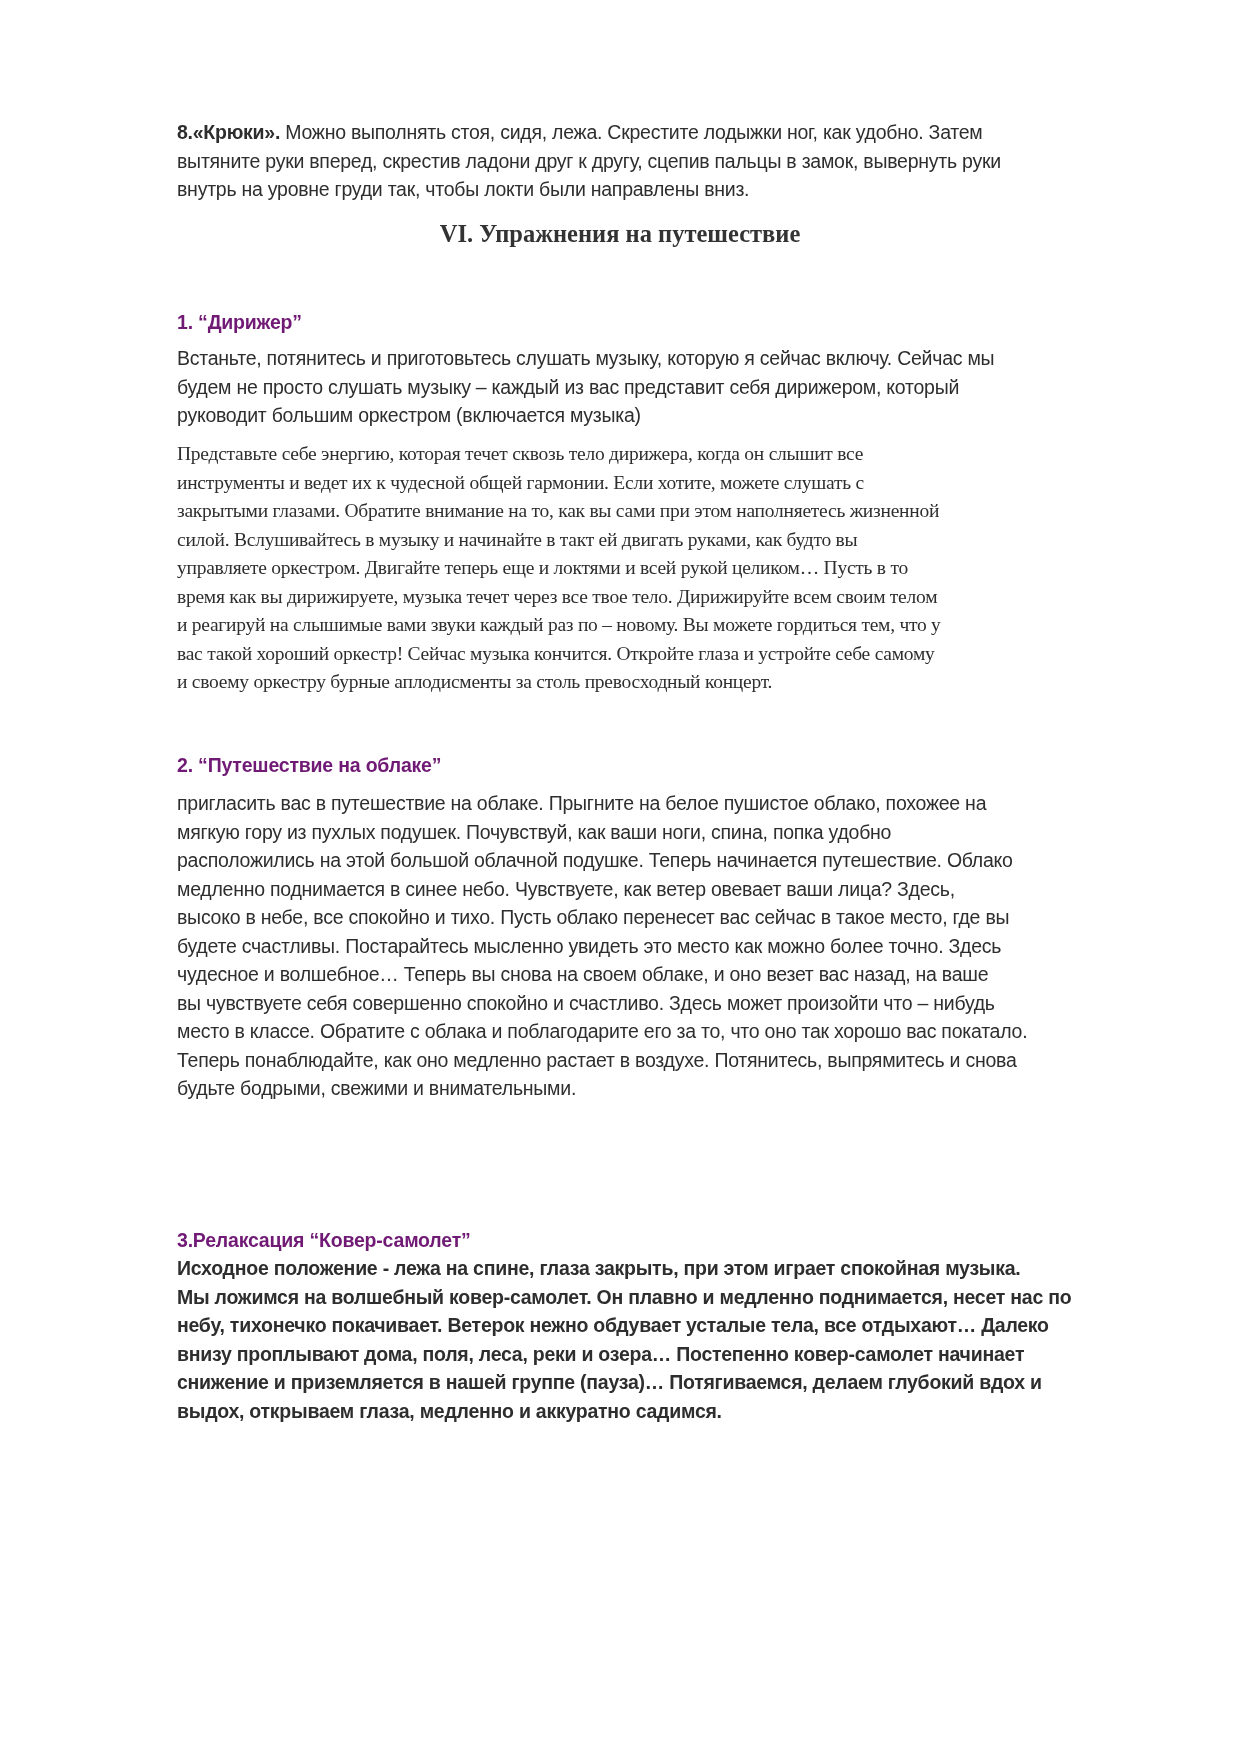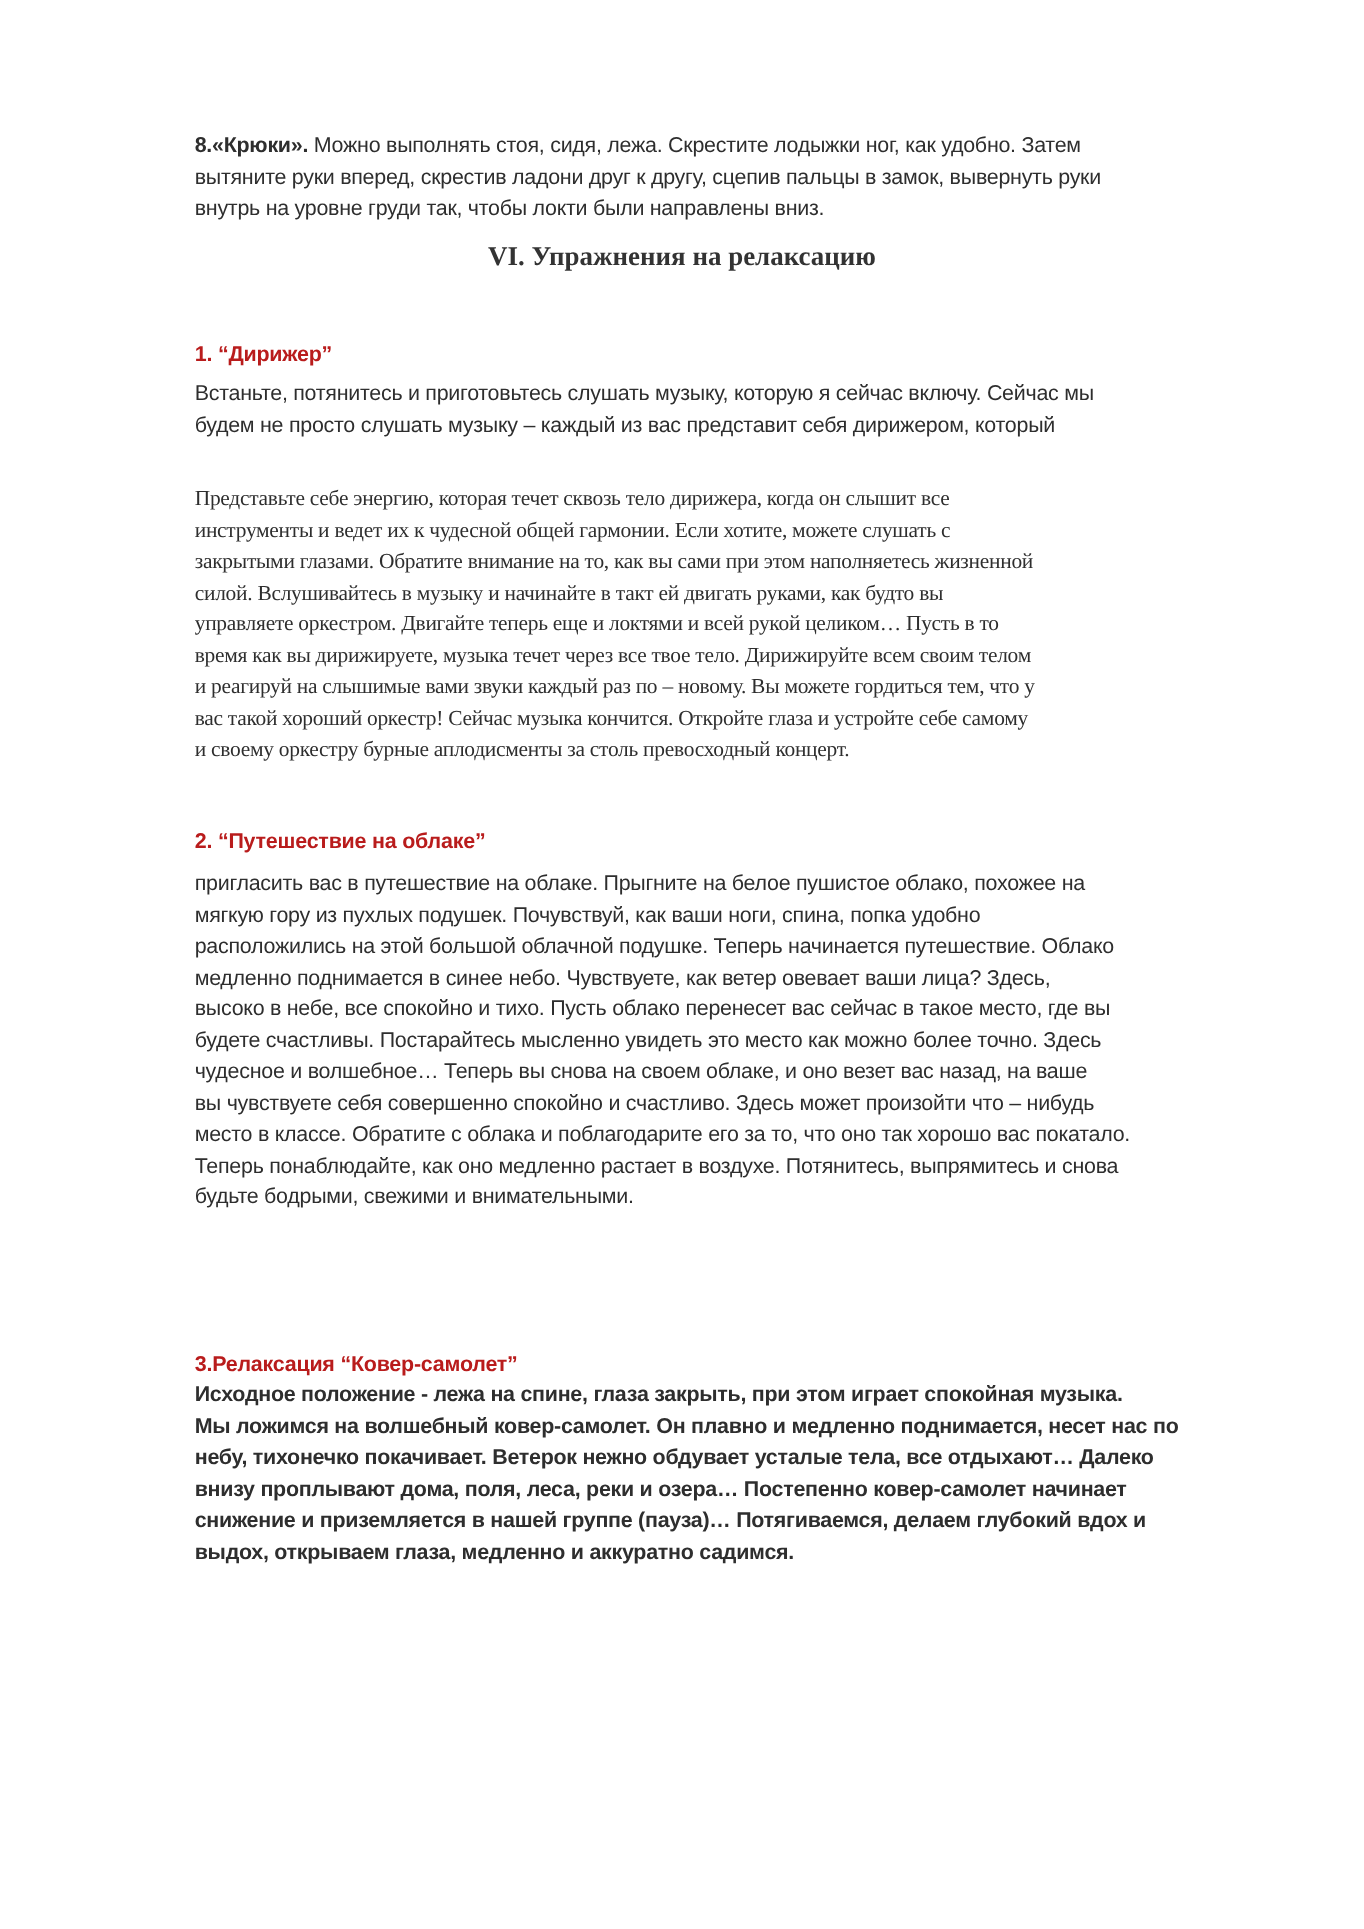--- a/index.html
+++ b/index.html
@@ -10,47 +10,48 @@
     font-family: "Liberation Sans", sans-serif;
   }
   .txt {
     position: absolute; left: 177px; width: 980px;
     font-size: 19.5px; line-height: 28.5px; letter-spacing: -0.25px;
     color: #2e2e2e; margin: 0;
   }
   .bold { font-weight: bold; }
   .heading {
     position: absolute; left: 177px; font-size: 19.5px; line-height: 28px;
-    font-weight: bold; color: #b91c1c; margin: 0; letter-spacing: -0.2px;
+    font-weight: bold; color: #701a75; margin: 0; letter-spacing: -0.2px;
   }
   .section-title {
     position: absolute; left: 0; width: 1240px; text-align: center;
     font-family: "Liberation Serif", serif; font-size: 24.5px; line-height: 30px;
     color: #333333; margin: 0;
   }
   .line { display: block; white-space: nowrap; }
 </style>
 </head>
 <body>
 
 <div class="page">
 
   <p class="txt" style="top:118px;">
     <span class="line"><span class="bold">8.«Крюки».</span><span> Можно выполнять стоя, сидя, лежа. Скрестите лодыжки ног, как удобно. Затем</span></span>
     <span class="line">вытяните руки вперед, скрестив ладони друг к другу, сцепив пальцы в замок, вывернуть руки</span>
     <span class="line">внутрь на уровне груди так, чтобы локти были направлены вниз.</span>
   </p>
 
-  <h2 class="section-title" style="top:219px;">VI. Упражнения на релаксацию</h2>
+  <h2 class="section-title" style="top:219px;">VI. Упражнения на путешествие</h2>
 
   <h3 class="heading" style="top:308px;">1. “Дирижер”</h3>
 
   <p class="txt" style="top:344px;">
     <span class="line">Встаньте, потянитесь и приготовьтесь слушать музыку, которую я сейчас включу. Сейчас мы</span>
     <span class="line">будем не просто слушать музыку – каждый из вас представит себя дирижером, который</span>
+    <span class="line">руководит большим оркестром (включается музыка)</span>
   </p>
 
   <p class="txt" style="top:440px;font-family:Liberation Serif, serif;">
     <span class="line">Представьте себе энергию, которая течет сквозь тело дирижера, когда он слышит все</span>
     <span class="line">инструменты и ведет их к чудесной общей гармонии. Если хотите, можете слушать с</span>
     <span class="line">закрытыми глазами. Обратите внимание на то, как вы сами при этом наполняетесь жизненной</span>
     <span class="line">силой. Вслушивайтесь в музыку и начинайте в такт ей двигать руками, как будто вы</span>
     <span class="line">управляете оркестром. Двигайте теперь еще и локтями и всей рукой целиком… Пусть в то</span>
     <span class="line">время как вы дирижируете, музыка течет через все твое тело. Дирижируйте всем своим телом</span>
     <span class="line">и реагируй на слышимые вами звуки каждый раз по – новому. Вы можете гордиться тем, что у</span>

